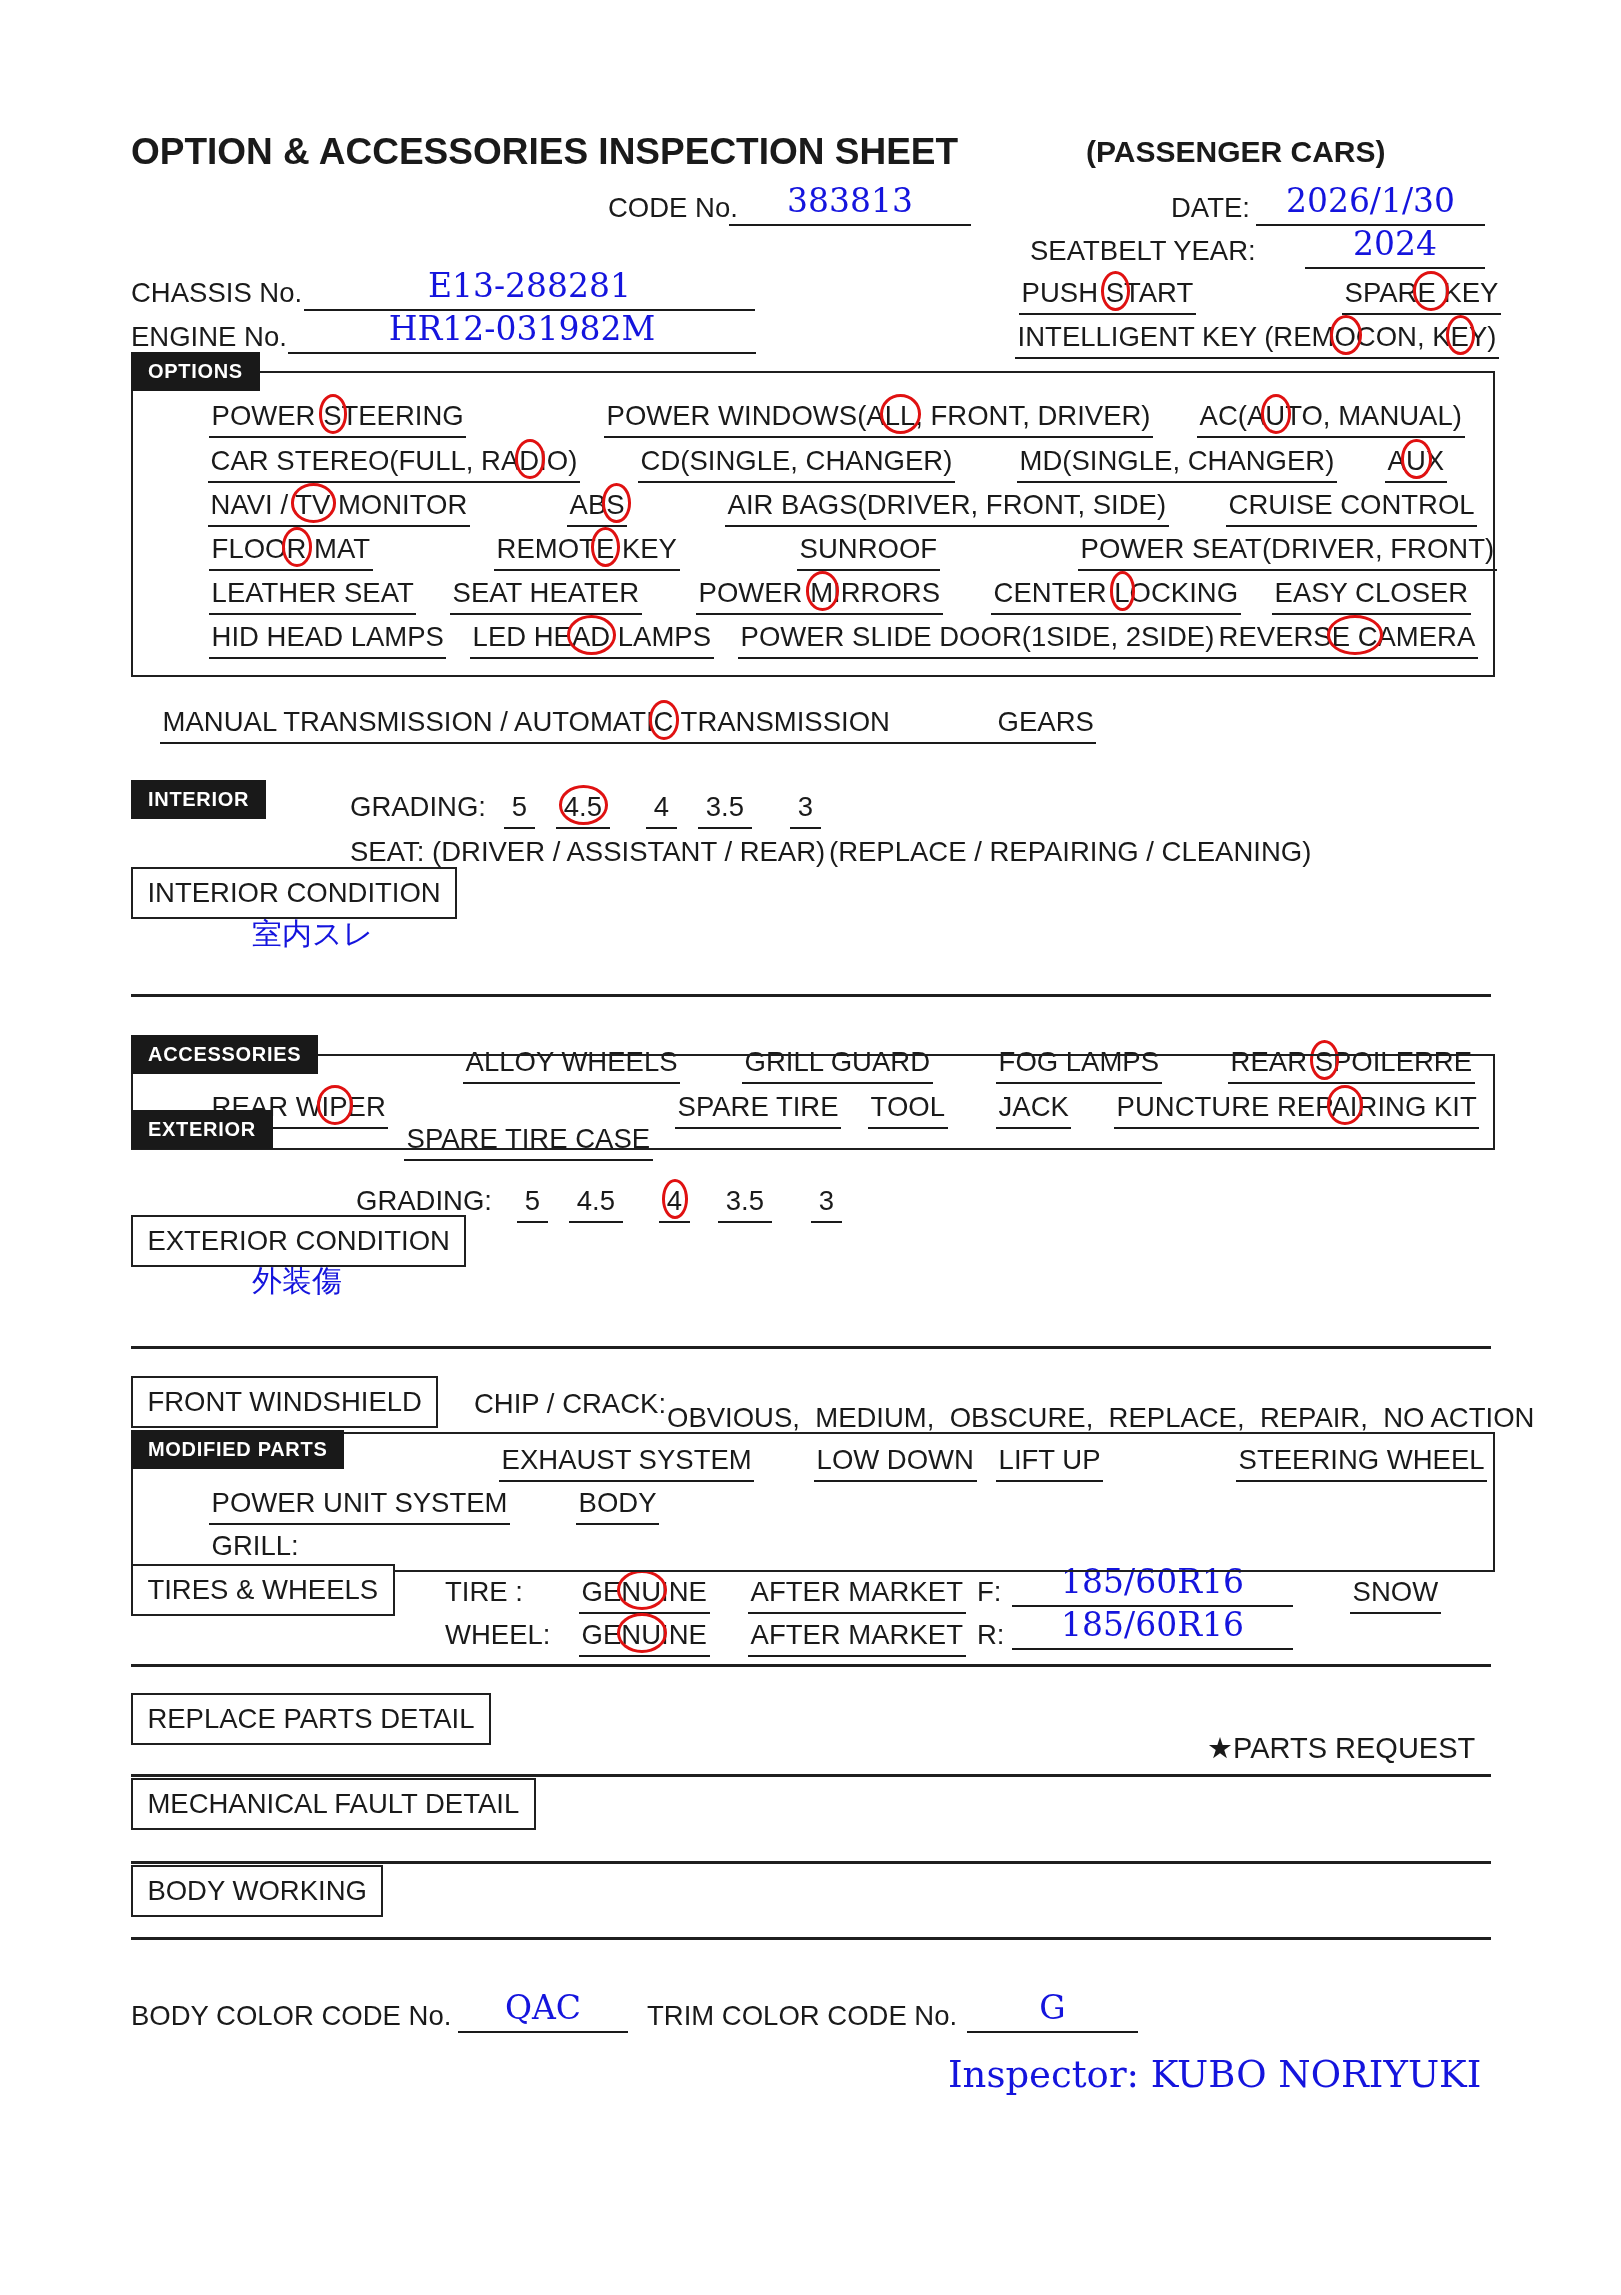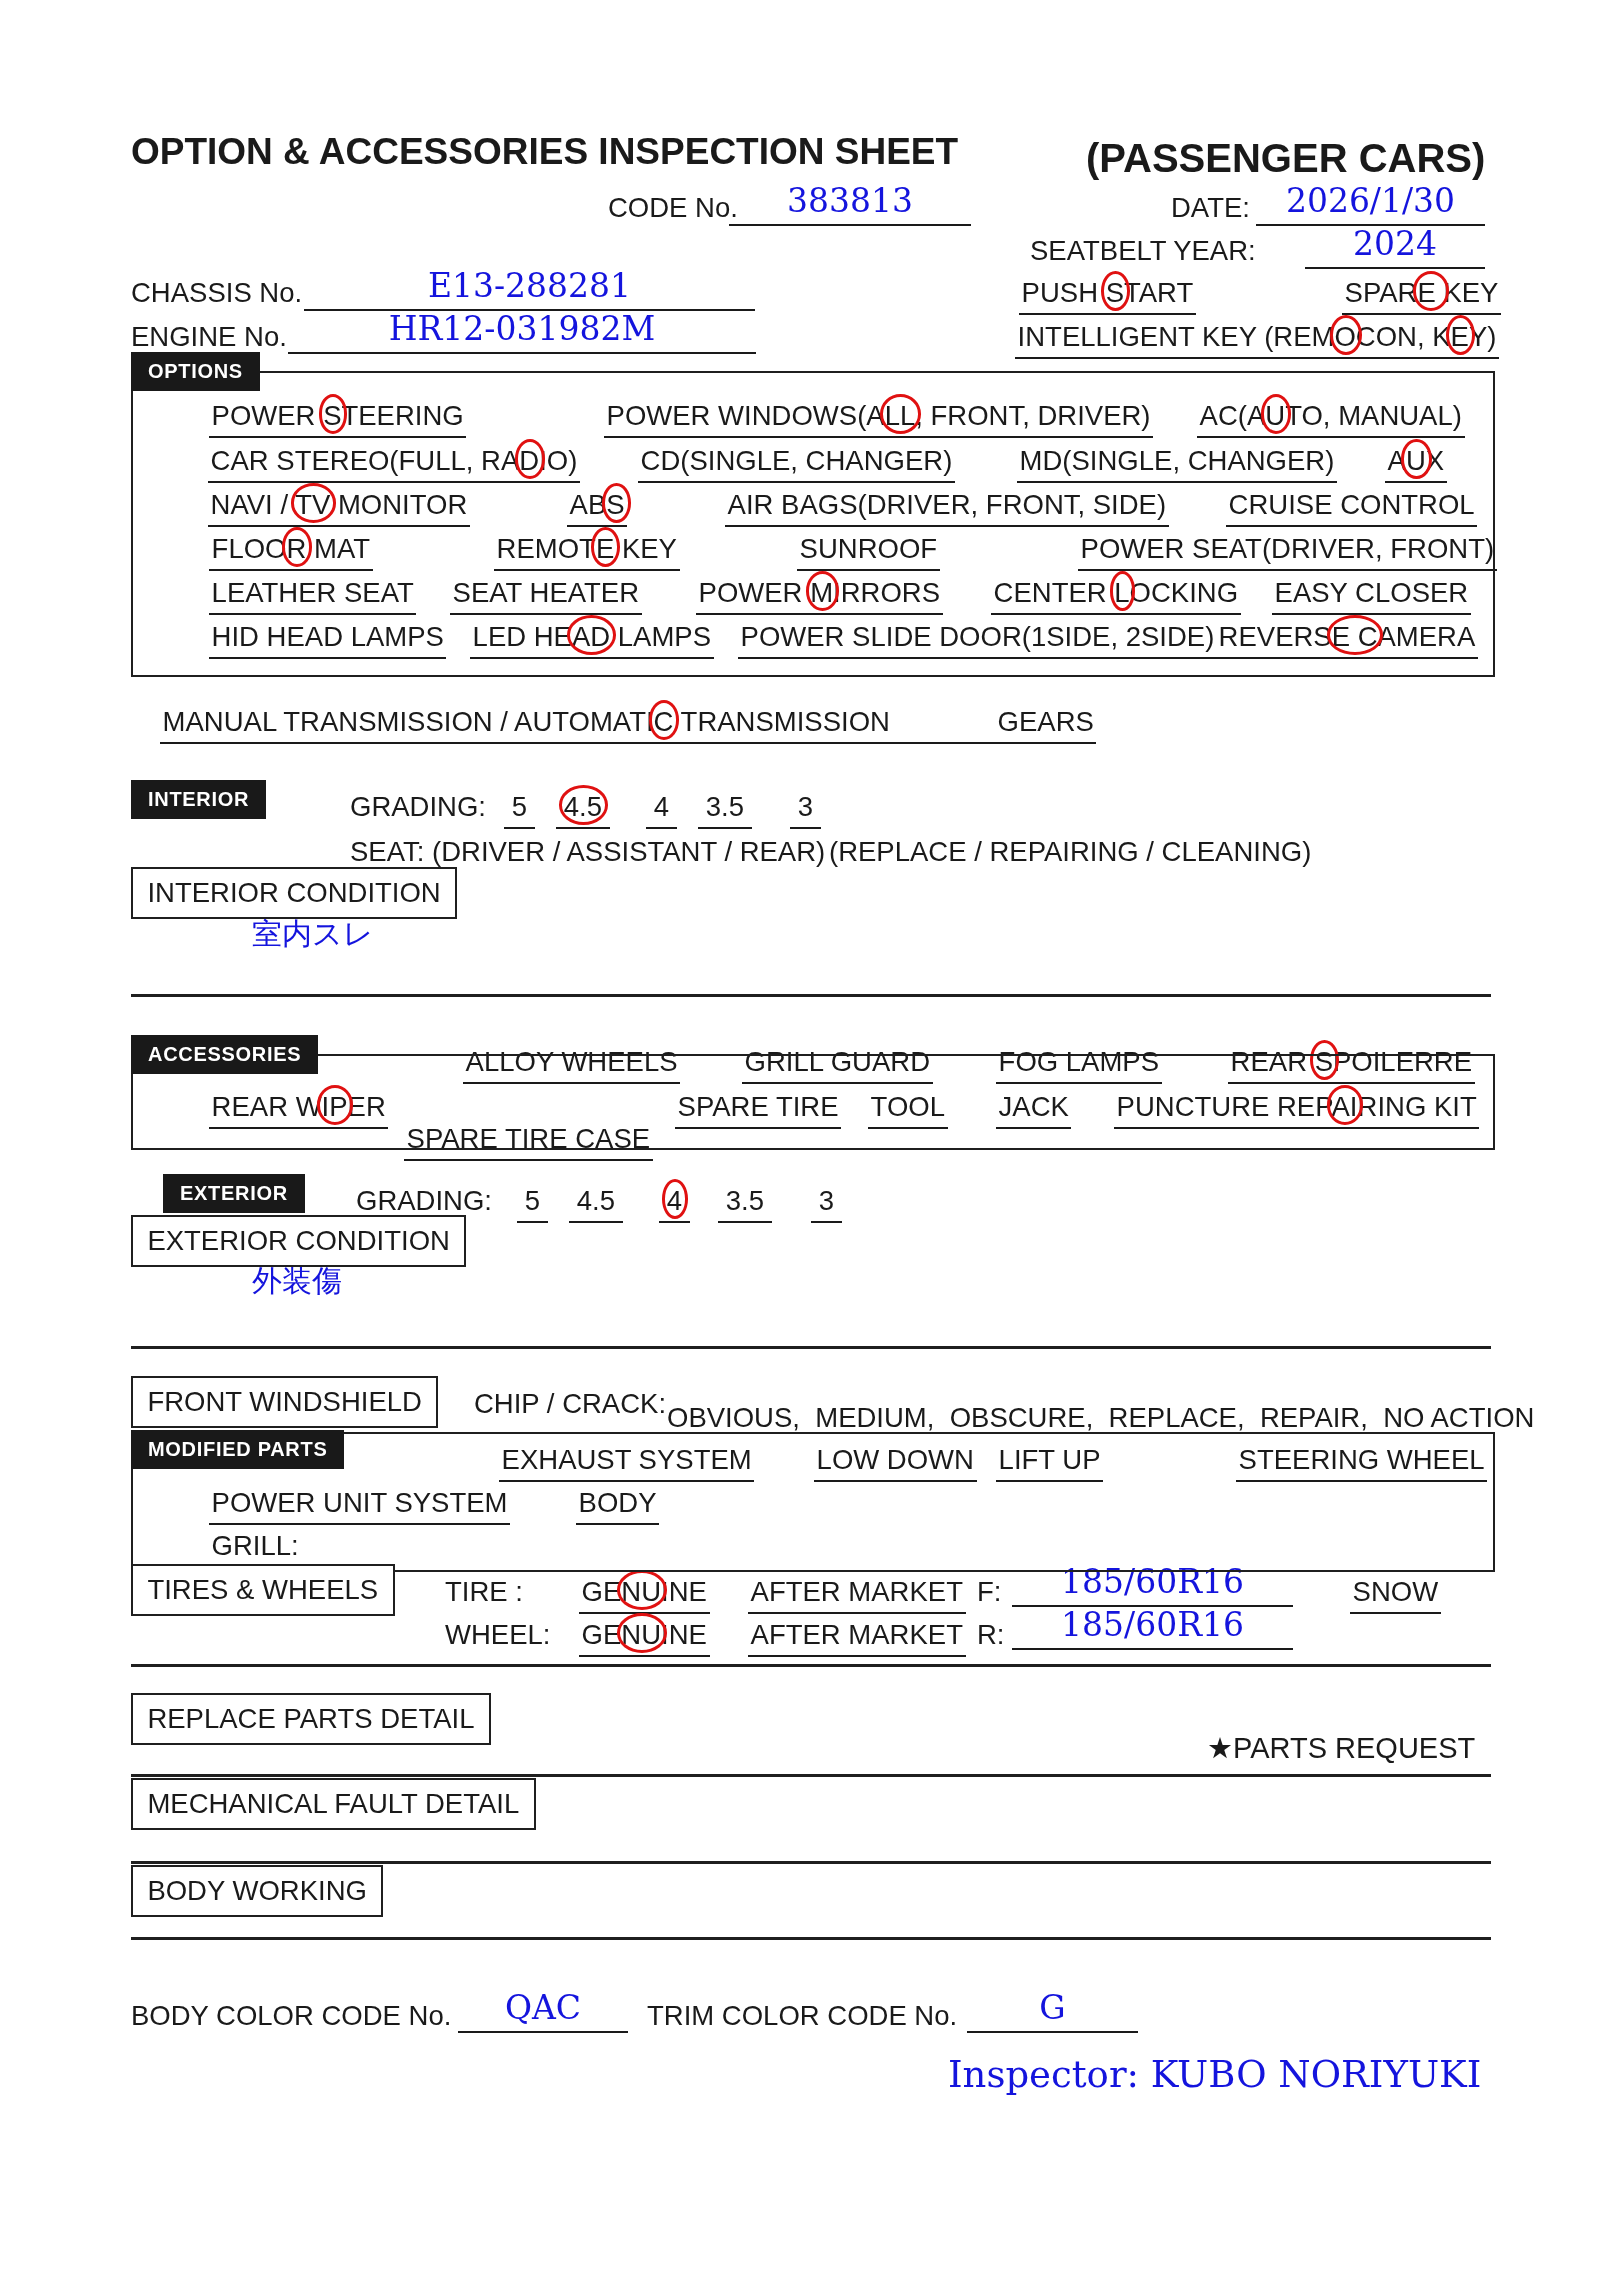--- a/index.html
+++ b/index.html
@@ -40,21 +40,21 @@
     font-family:"DejaVu Serif","Liberation Serif",serif;color:#1414dd;
   }
   .pre{white-space:pre;margin-top:14px;}
 </style>
 </head>
 <body>
 
 <div class="page">
 
   <div class="t bold" style="left:131px;top:131px;font-size:37px;">OPTION &amp; ACCESSORIES INSPECTION SHEET</div>
-  <div class="t bold" style="left:1086px;top:135px;font-size:40px;">(PASSENGER CARS)</div>
+  <div class="t bold" style="left:1086px;top:135px;font-size:30px;">(PASSENGER CARS)</div>
 
   <div class="t" style="left:608px;top:192px;">CODE No.</div>
   <div class="fill" style="left:729px;top:181px;width:242px;">383813</div>
 
   <div class="t" style="left:1171px;top:192px;">DATE:</div>
   <div class="fill" style="left:1256px;top:181px;width:229px;">2026/1/30</div>
 
   <div class="t" style="left:1030px;top:235px;">SEATBELT YEAR:</div>
   <div class="fill" style="left:1305px;top:224px;width:180px;">2024</div>
 
@@ -126,21 +126,21 @@
   <div class="t u" style="left:742px;top:1046px;">GRILL GUARD</div>
   <div class="t u" style="left:996px;top:1046px;">FOG LAMPS</div>
   <div class="t u" style="left:1228px;top:1046px;">REAR <span class="circ">S</span>POILERRE</div>
   <div class="t u" style="left:209px;top:1091px;">REAR W<span class="circ">IP</span>ER</div>
   <div class="t u" style="left:404px;top:1123px;text-align:center;">SPARE TIRE CASE</div>
   <div class="t u" style="left:675px;top:1091px;">SPARE TIRE</div>
   <div class="t u" style="left:868px;top:1091px;">TOOL</div>
   <div class="t u" style="left:996px;top:1091px;">JACK</div>
   <div class="t u" style="left:1114px;top:1091px;">PUNCTURE REP<span class="circ">AI</span>RING KIT</div>
 
-  <div class="tag" style="left:131px;top:1174px;margin-left:32px;">EXTERIOR</div>
+  <div class="tag" style="left:131px;top:1110px;">EXTERIOR</div>
   <div class="t" style="left:356px;top:1185px;">GRADING:</div>
   <div class="t u num" style="left:517px;top:1185px;">5</div>
   <div class="t u num" style="left:569px;top:1185px;">4.5</div>
   <div class="t u num" style="left:659px;top:1185px;"><span class="circ">4</span></div>
   <div class="t u num" style="left:718px;top:1185px;">3.5</div>
   <div class="t u num" style="left:811px;top:1185px;">3</div>
 
   <div class="wbox" style="left:131px;top:1215px;">EXTERIOR CONDITION</div>
   <div class="note" style="left:252px;top:1261px;">外装傷</div>
 

